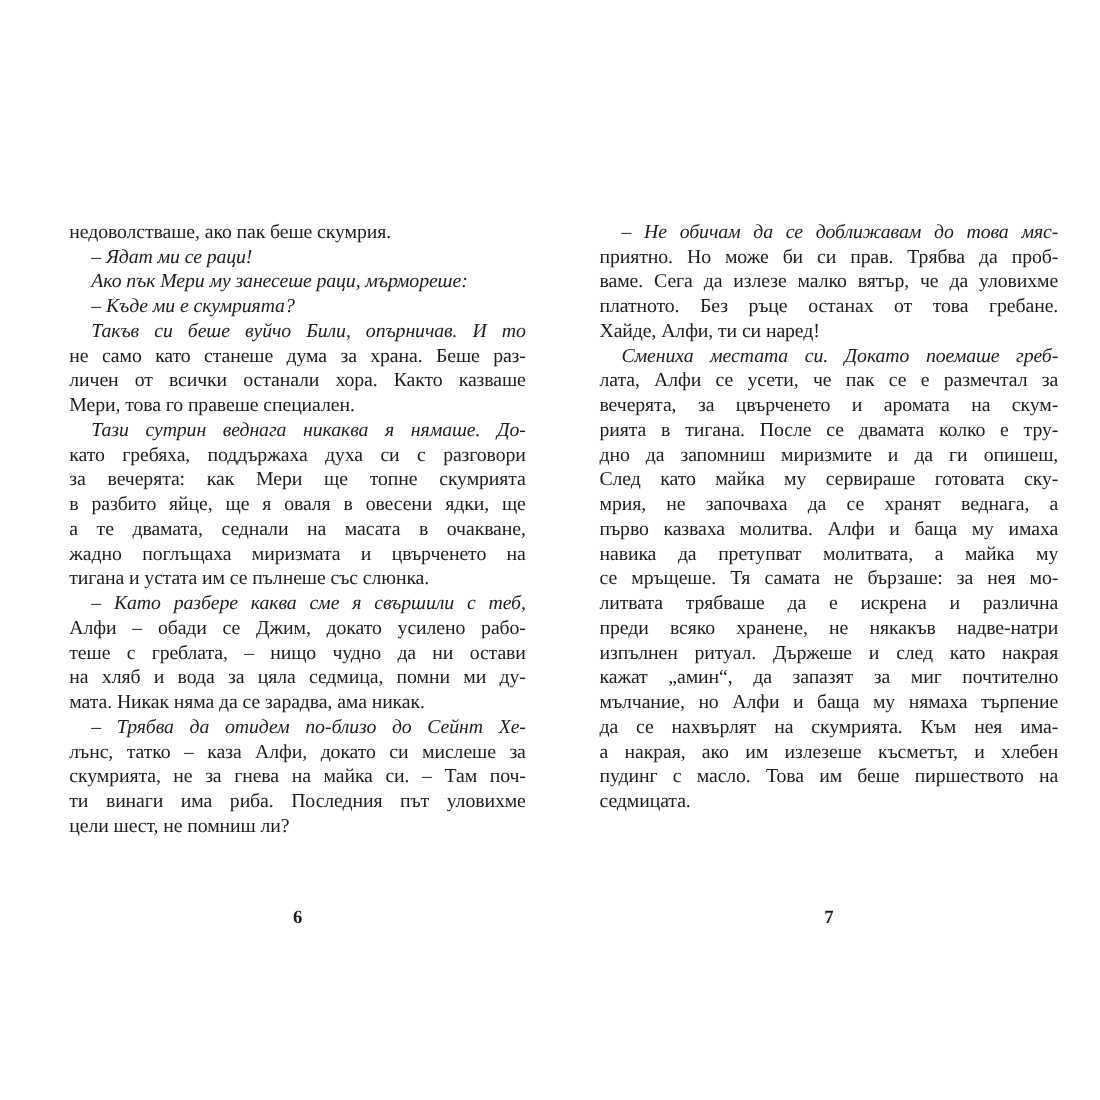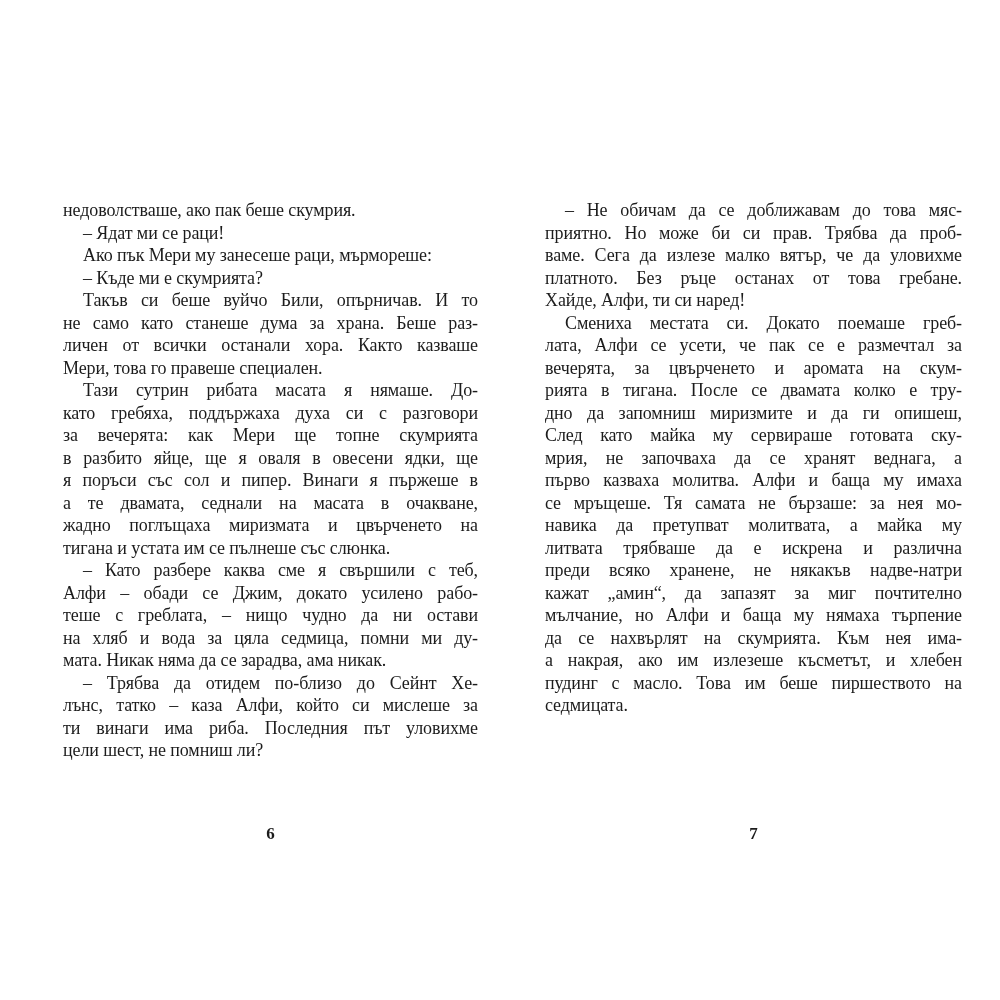--- a/index.html
+++ b/index.html
@@ -36,20 +36,21 @@
     text-align: justify;
     text-align-last: justify;
     white-space: normal;
   }
   .line.end {
     text-align: left;
     text-align-last: left;
   }
   .line.indent {
     text-indent: 20px;
+    font-style: italic;
   }
   .page-number {
     position: absolute;
     top: 824px;
     left: 0;
     right: 0;
     text-align: center;
     font-size: 17px;
     font-weight: bold;
     color: #1c1c1c;
@@ -62,59 +63,60 @@
   <div class="page left">
     <div class="text-block">
         <div class="line end">недоволстваше, ако пак беше скумрия.</div>
         <div class="line indent end">– Ядат ми се раци!</div>
         <div class="line indent end">Ако пък Мери му занесеше раци, мърмореше:</div>
         <div class="line indent end">– Къде ми е скумрията?</div>
         <div class="line indent">Такъв си беше вуйчо Били, опърничав. И то</div>
         <div class="line">не само като станеше дума за храна. Беше раз-</div>
         <div class="line">личен от всички останали хора. Както казваше</div>
         <div class="line end">Мери, това го правеше специален.</div>
-        <div class="line indent">Тази сутрин рибата масата я нямаше. До-</div>
+        <div class="line indent">Тази сутрин веднага никаква я нямаше. До-</div>
         <div class="line">като гребяха, поддържаха духа си с разговори</div>
         <div class="line">за вечерята: как Мери ще топне скумрията</div>
         <div class="line">в разбито яйце, ще я оваля в овесени ядки, ще</div>
-        <div class="line">я поръси със сол и пипер. Винаги я пържеше в</div>
         <div class="line">а те двамата, седнали на масата в очакване,</div>
         <div class="line">жадно поглъщаха миризмата и цвърченето на</div>
         <div class="line end">тигана и устата им се пълнеше със слюнка.</div>
         <div class="line indent">– Като разбере каква сме я свършили с теб,</div>
         <div class="line">Алфи – обади се Джим, докато усилено рабо-</div>
         <div class="line">теше с греблата, – нищо чудно да ни остави</div>
         <div class="line">на хляб и вода за цяла седмица, помни ми ду-</div>
         <div class="line end">мата. Никак няма да се зарадва, ама никак.</div>
         <div class="line indent">– Трябва да отидем по-близо до Сейнт Хе-</div>
-        <div class="line">лънс, татко – каза Алфи, който си мислеше за</div>
+        <div class="line">лънс, татко – каза Алфи, докато си мислеше за</div>
+        <div class="line">скумрията, не за гнева на майка си. – Там поч-</div>
         <div class="line">ти винаги има риба. Последния път уловихме</div>
         <div class="line end">цели шест, не помниш ли?</div>
       </div>
     <div class="page-number">6</div>
   </div>
   <div class="page right">
     <div class="text-block">
         <div class="line indent">– Не обичам да се доближавам до това мяс-</div>
         <div class="line">приятно. Но може би си прав. Трябва да проб-</div>
         <div class="line">ваме. Сега да излезе малко вятър, че да уловихме</div>
         <div class="line">платното. Без ръце останах от това гребане.</div>
         <div class="line end">Хайде, Алфи, ти си наред!</div>
         <div class="line indent">Смениха местата си. Докато поемаше греб-</div>
         <div class="line">лата, Алфи се усети, че пак се е размечтал за</div>
         <div class="line">вечерята, за цвърченето и аромата на скум-</div>
         <div class="line">рията в тигана. После се двамата колко е тру-</div>
         <div class="line">дно да запомниш миризмите и да ги опишеш,</div>
         <div class="line">След като майка му сервираше готовата ску-</div>
         <div class="line">мрия, не започваха да се хранят веднага, а</div>
         <div class="line">първо казваха молитва. Алфи и баща му имаха</div>
+        <div class="line">навика да претупват молитвата, а майка му</div>
         <div class="line">се мръщеше. Тя самата не бързаше: за нея мо-</div>
-        <div class="line">навика да претупват молитвата, а майка му</div>
         <div class="line">литвата трябваше да е искрена и различна</div>
         <div class="line">преди всяко хранене, не някакъв надве-натри</div>
+        <div class="line">изпълнен ритуал. Държеше и след като накрая</div>
         <div class="line">кажат „амин“, да запазят за миг почтително</div>
         <div class="line">мълчание, но Алфи и баща му нямаха търпение</div>
         <div class="line">да се нахвърлят на скумрията. Към нея има-</div>
         <div class="line">а накрая, ако им излезеше късметът, и хлебен</div>
         <div class="line">пудинг с масло. Това им беше пиршеството на</div>
         <div class="line end">седмицата.</div>
       </div>
     <div class="page-number">7</div>
   </div>
 </div>

